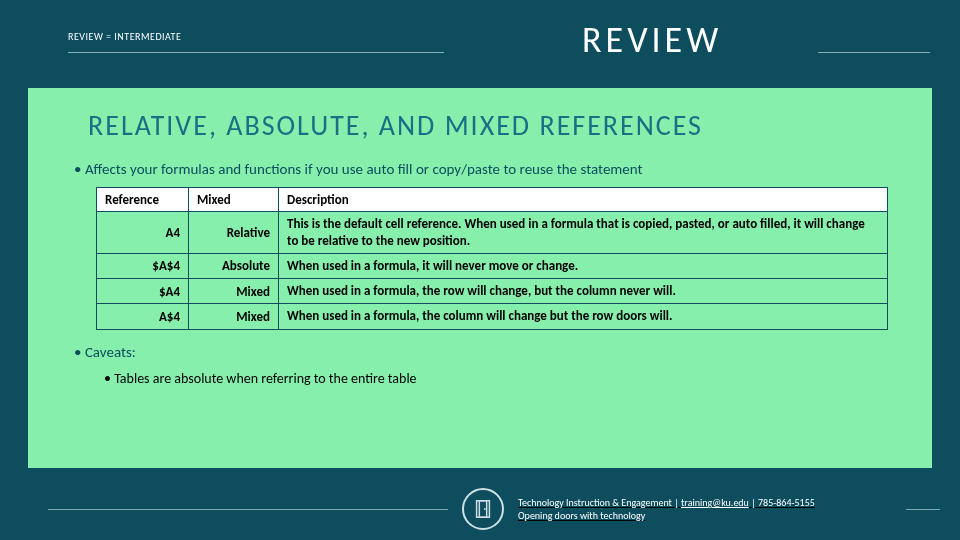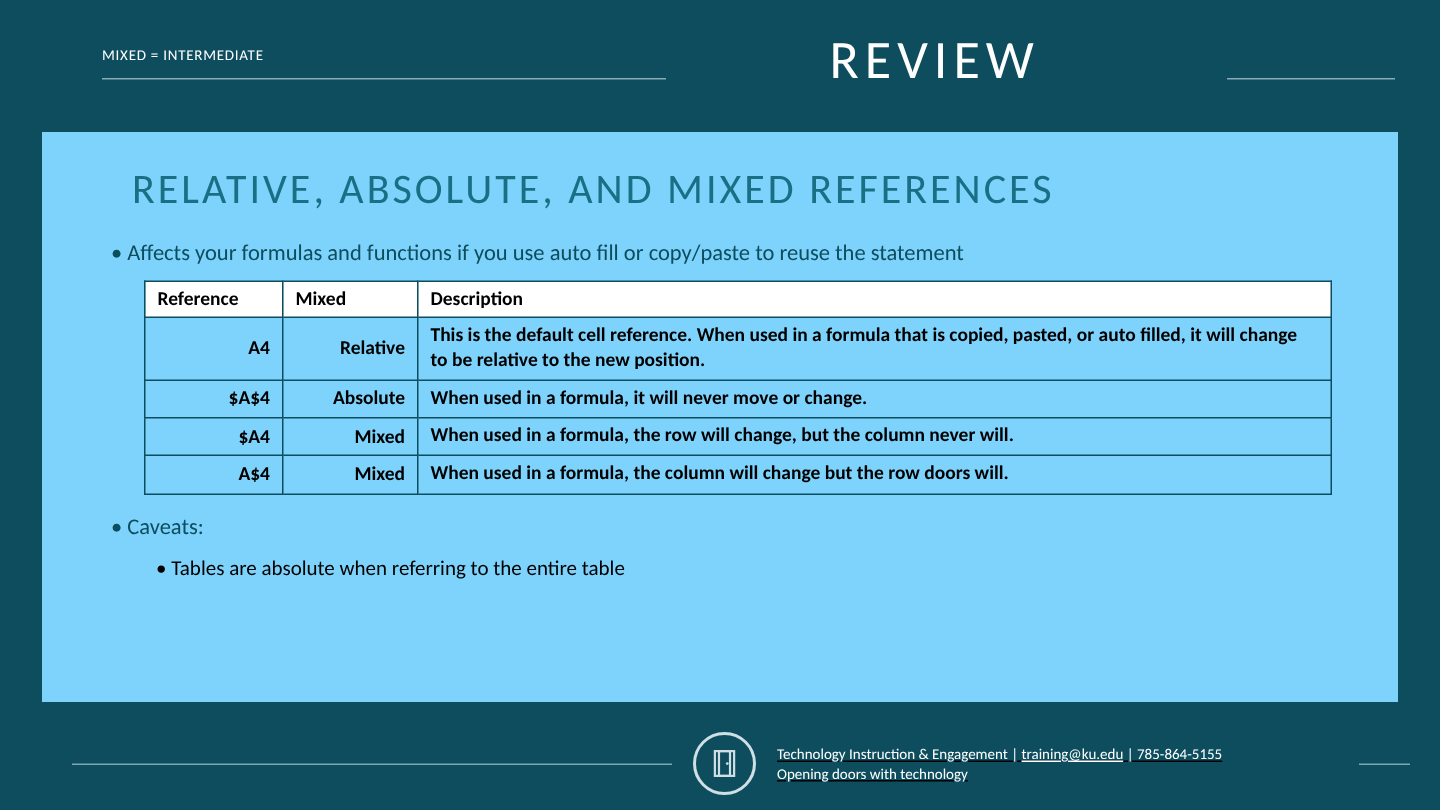--- a/index.html
+++ b/index.html
@@ -3,21 +3,21 @@
 <meta charset="utf-8">
 <style>
   * { margin: 0; padding: 0; box-sizing: border-box; }
   html, body { width: 960px; height: 540px; overflow: hidden; }
   body {
     background: #0d4d5e;
     font-family: "Segoe UI", "Calibri", Arial, sans-serif;
     position: relative;
   }
   .content-card {
-    background: #7dd3fc;
+    background: #86efac;
     margin: 18px 28px 0 28px;
     padding: 16px 24px 16px 24px;
     height: 380px;
   }
   .slide-title {
     color: #1b6f85;
     font-size: 28px;
     font-weight: 400;
     letter-spacing: 2px;
     margin: 4px 0 16px 36px;
@@ -124,40 +124,40 @@
     position: absolute;
     top: 52px;
     left: 68px;
     width: 376px;
     height: 1px;
     background: #88adb6;
   }
   .review-pos {
     position: absolute;
     top: 18px;
-    left: 553px;
+    left: 582px;
     color: #fff;
     font-size: 36px;
     letter-spacing: 4px;
     font-weight: 400;
   }
   .top-hr-right {
     position: absolute;
     top: 52px;
     left: 818px;
     width: 112px;
     height: 1px;
     background: #88adb6;
   }
 </style>
 </head>
 <body>
 
 <div class="top-area">
-  <div class="breadcrumb-pos">MIXED = INTERMEDIATE</div>
+  <div class="breadcrumb-pos">REVIEW = INTERMEDIATE</div>
   <div class="top-hr-left"></div>
   <div class="review-pos">REVIEW</div>
   <div class="top-hr-right"></div>
 </div>
 
 <div class="content-card">
   <div class="slide-title">RELATIVE, ABSOLUTE, AND MIXED REFERENCES</div>
 
   <div class="bullet">Affects your formulas and functions if you use auto fill or copy/paste to reuse the statement</div>
 

